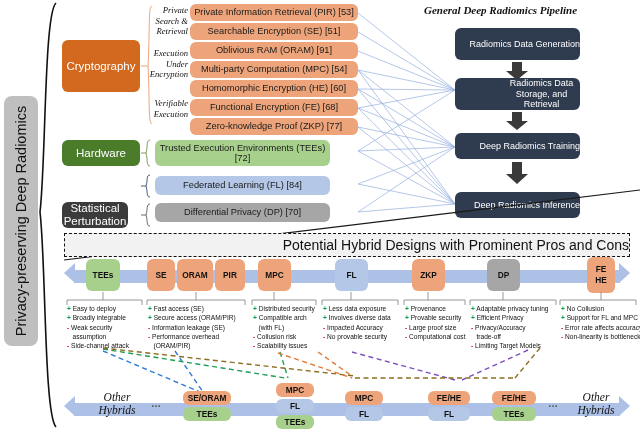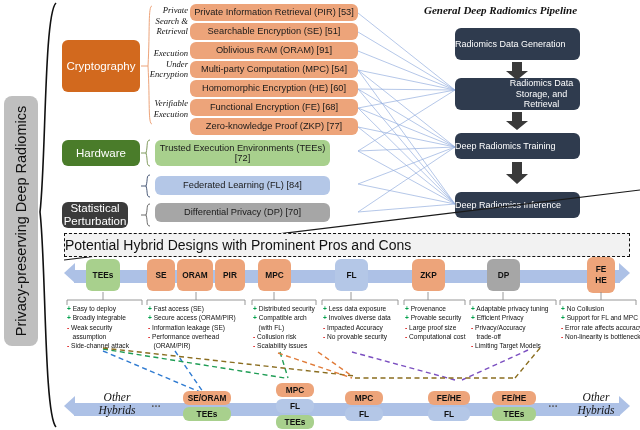--- a/index.html
+++ b/index.html
@@ -50,28 +50,28 @@
   }
 
   
   .pipe-title{
     position:absolute;font-style:italic;font-weight:bold;font-size:11px;
     color:#111;font-family:"Liberation Serif", serif;white-space:nowrap;
   }
   .pipe-box{
     position:absolute;background:#2e3b४f;background:#2f3b4e;color:#fff;
     border-radius:6px;font-size:9px;line-height:1.2;text-align:center;
-    display:flex;align-items:center;justify-content:flex-start;box-sizing:border-box;
+    display:flex;align-items:center;justify-content:flex-end;box-sizing:border-box;
   }
 
   
   .hybrid-banner{
     position:absolute;left:64px;top:233px;width:566px;height:24px;
     border:1.6px dashed #111;background:#f2f2f2;
-    display:flex;align-items:center;justify-content:flex-start;
+    display:flex;align-items:center;justify-content:flex-end;
     font-size:14px;color:#111;box-sizing:border-box;
   }
 
   
   .axis{position:absolute;height:13px;background:#adc1e6;}
   .arrow-l,.arrow-r{position:absolute;width:0;height:0;
     border-top:10px solid transparent;border-bottom:10px solid transparent;}
   .arrow-l{border-right:11px solid #adc1e6;}
   .arrow-r{border-left:11px solid #adc1e6;}
 

